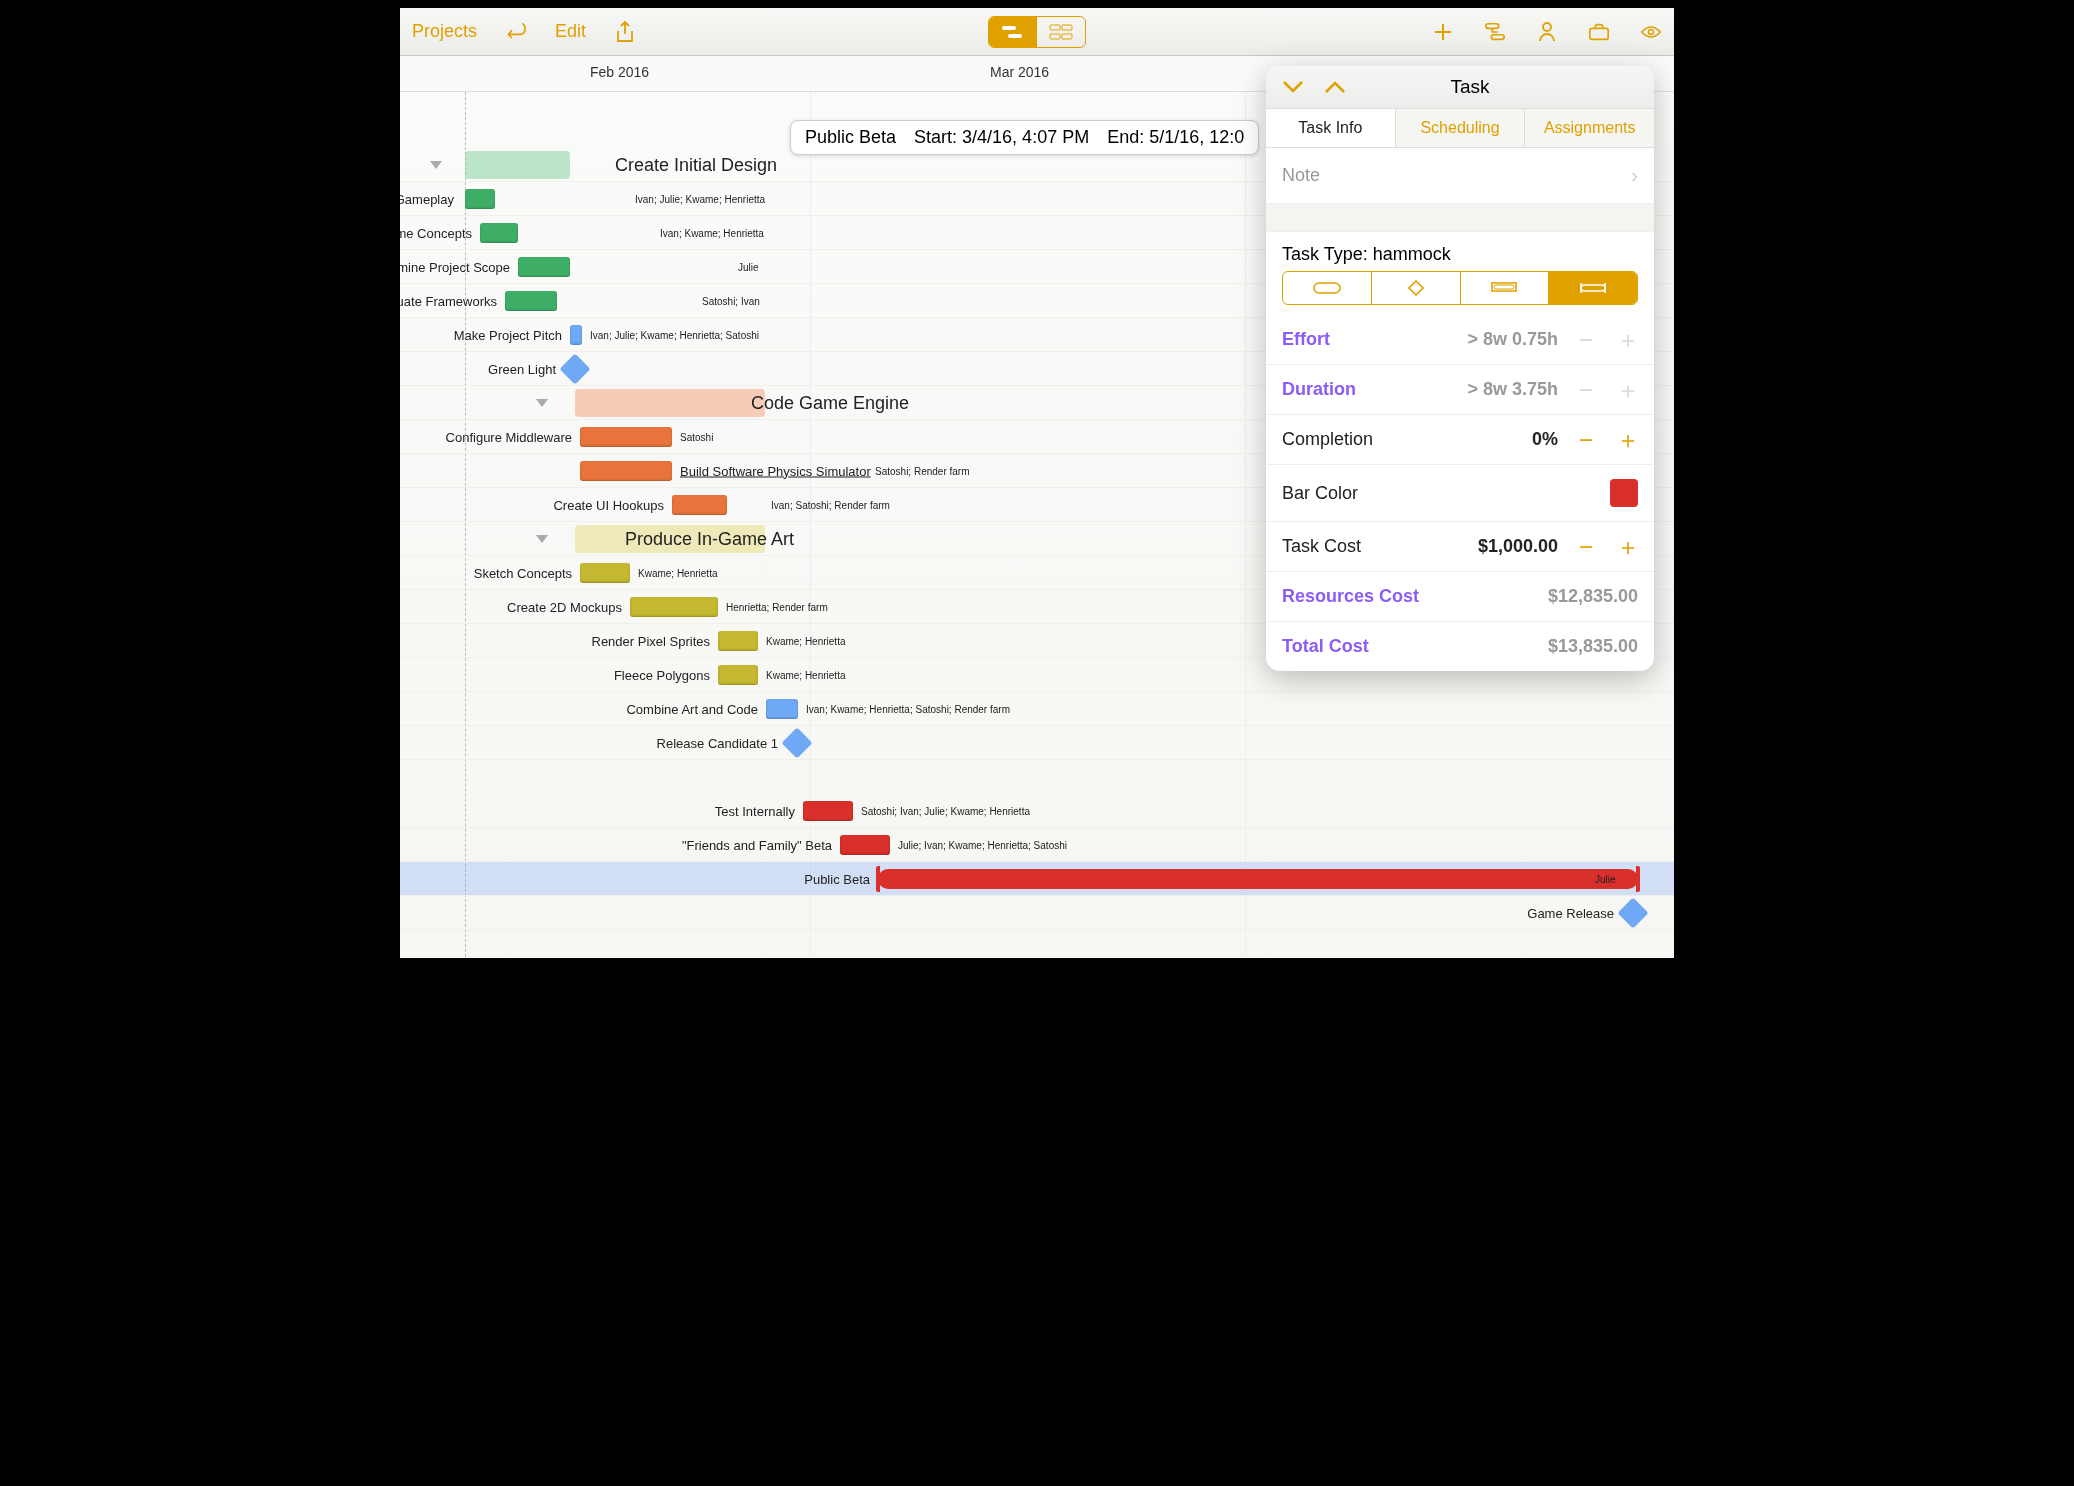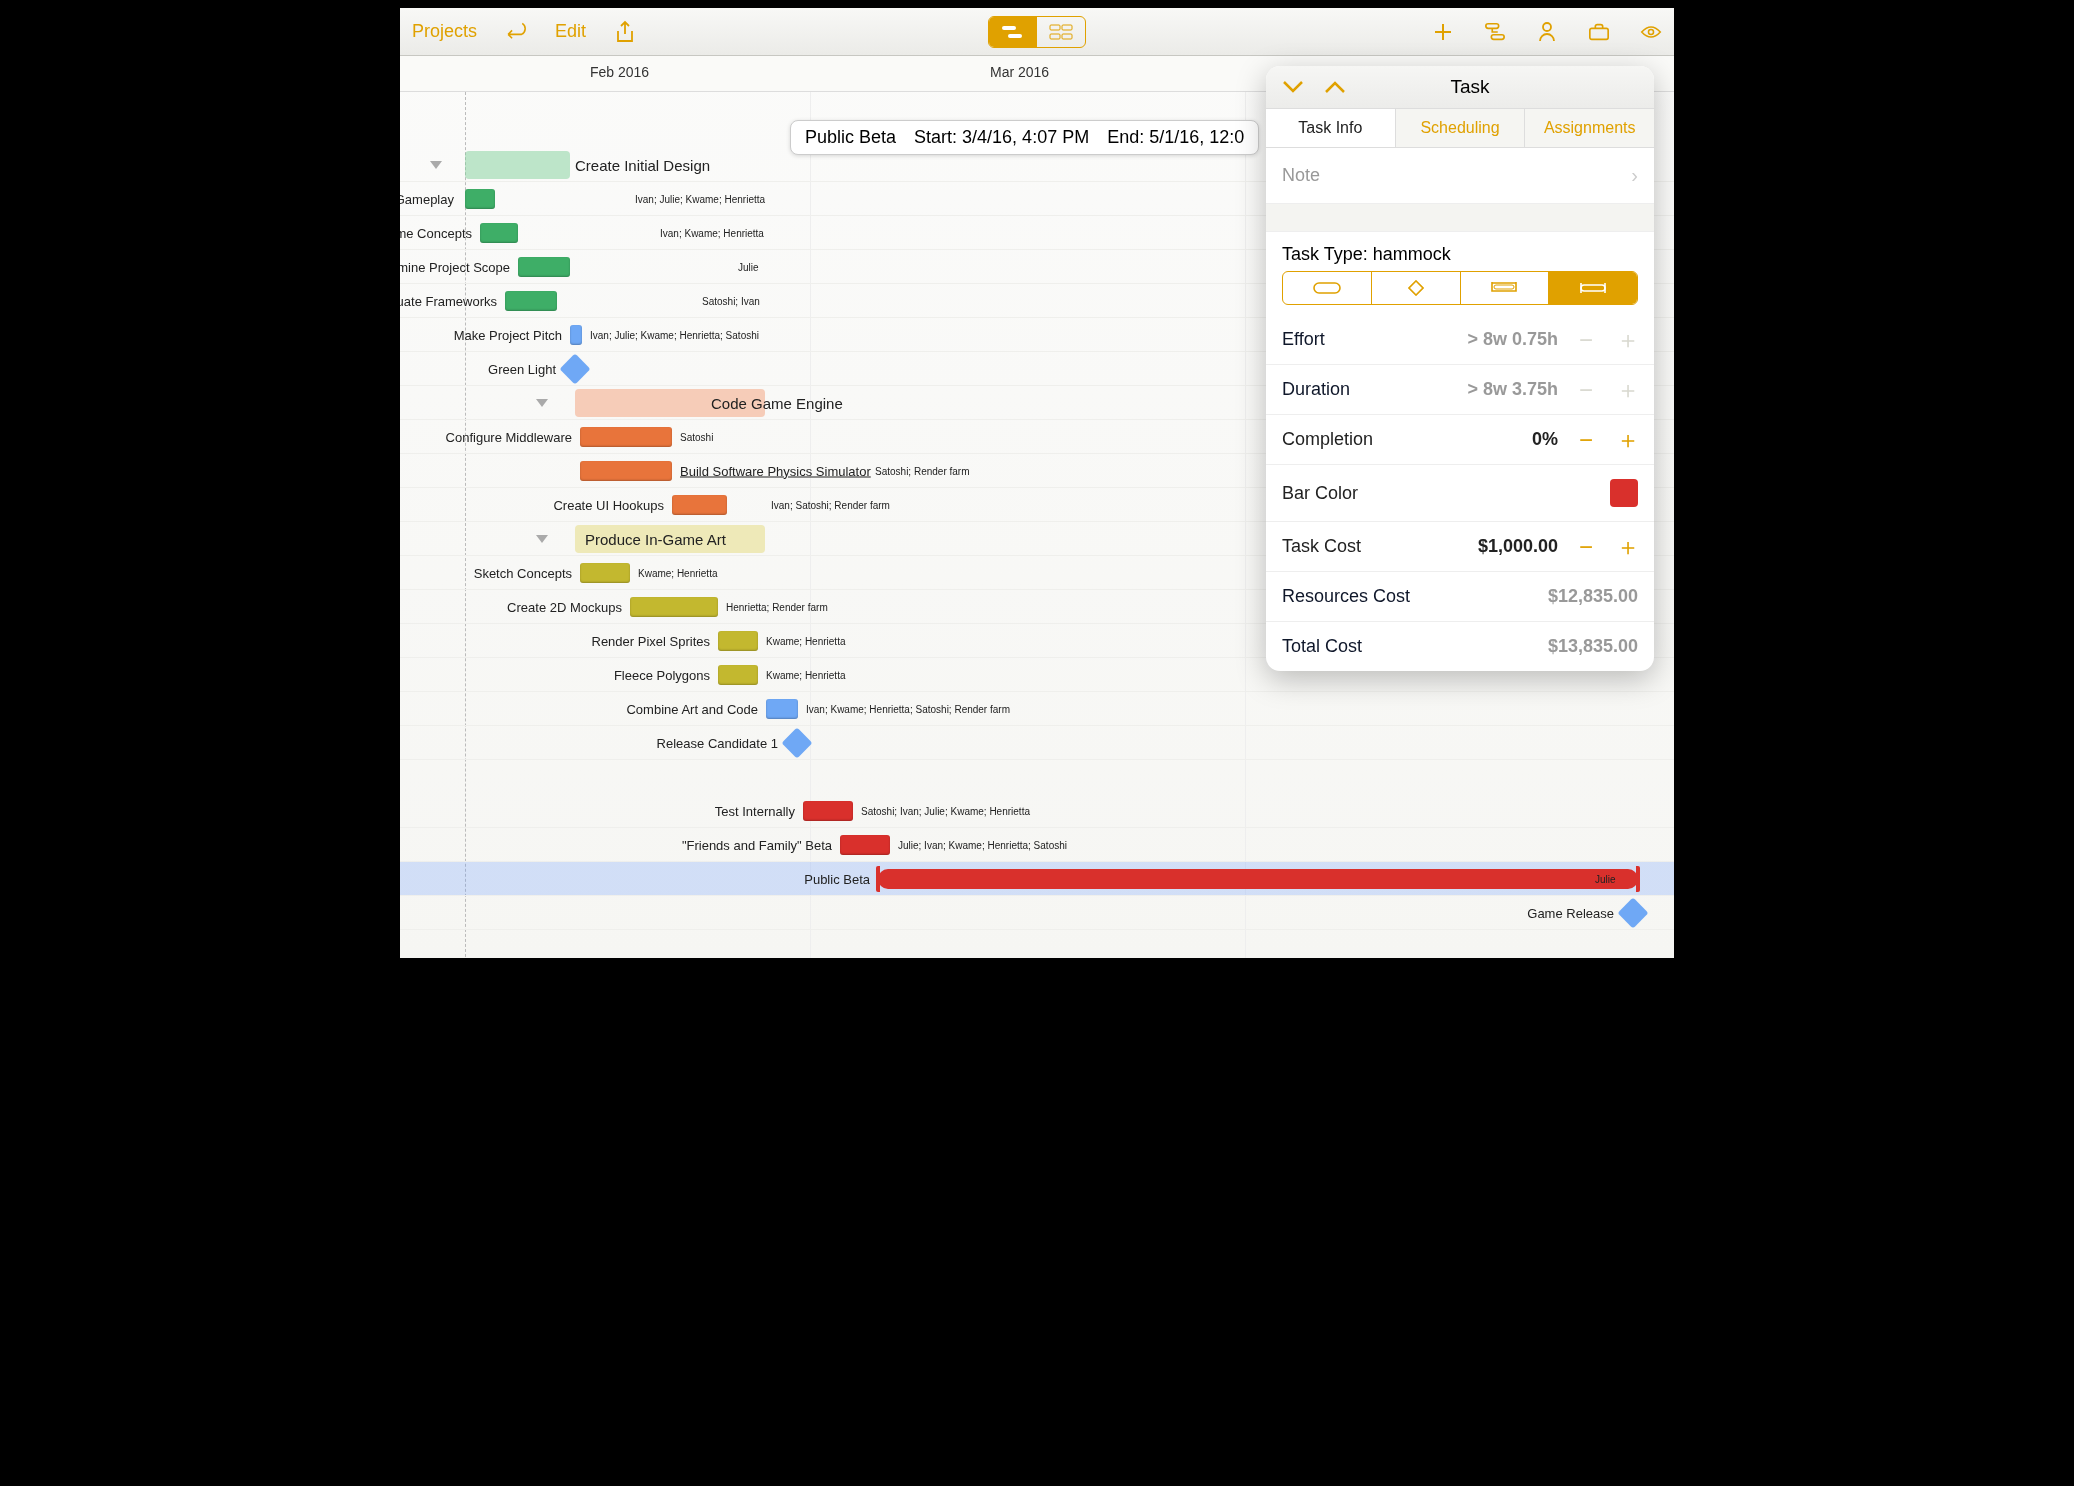--- a/index.html
+++ b/index.html
@@ -16,33 +16,33 @@
   .timeline-header .month{ position:absolute; top:8px; font-size:14px; color:#333;}
   .gantt{ position:relative; height:870px; overflow:hidden;}
   .row{ height:34px; position:relative; border-bottom:1px solid #efefec;}
   .row.selected{ background:rgba(100,150,255,0.25);}
   .label{ position:absolute; font-size:13px; color:#222; top:50%; transform:translateY(-50%); white-space:nowrap;}
   .label.right{ text-align:right;text-decoration:underline;}
   .label.left{ text-align:right;}
   .res{ position:absolute; font-size:10px; color:#222; top:50%; transform:translateY(-50%); white-space:nowrap;}
   .bar{ position:absolute; height:20px; top:7px; border-radius:3px; box-shadow: inset 0 -1px 2px rgba(0,0,0,0.25);}
   .group{ position:absolute; height:28px; top:3px; border-radius:4px; opacity:0.5;}
-  .group-lbl{ position:absolute; font-size:15px; top:50%; transform:translateY(-50%); color:#222;}
+  .group-lbl{ position:absolute; font-size:18px; top:50%; transform:translateY(-50%); color:#222;margin-left:40px;}
   .diamond{ position:absolute; width:22px; height:22px; top:6px; transform:rotate(45deg); border-radius:3px;}
   .info-popup{ position:absolute; top:113px; left:390px; background:#fff; border:1px solid #ccc; border-radius:8px; padding:6px 14px; font-size:18px; box-shadow:0 1px 4px rgba(0,0,0,.15); display:flex; gap:18px;}
   .inspector{ position:absolute; top:58px; right:20px; width:388px; background:#fff; border-radius:14px; box-shadow:0 8px 30px rgba(0,0,0,.25); overflow:hidden; z-index:50;}
   .insp-head{ background:linear-gradient(#f6f6f4,#ececea); padding:10px 16px; display:flex; align-items:center; gap:20px; border-bottom:1px solid #ddd;}
   .insp-title{ flex:1; text-align:center; font-size:19px; font-weight:500;}
   .insp-tabs{ display:flex; background:#f5f5f2; border-bottom:1px solid #ddd;}
   .insp-tab{ flex:1; text-align:center; padding:10px 0; font-size:16px; color:#e0a100; cursor:pointer; border-right:1px solid #ddd;}
   .insp-tab:last-child{border-right:none;}
   .insp-tab.active{ background:#fff; color:#222;}
   .insp-row{ padding:14px 16px; border-bottom:1px solid #eee; display:flex; align-items:center; font-size:18px;}
   .insp-row .k{ flex:1; color:#222;}
-  .insp-row.muted .k{ color:#0f172a;}
+  .insp-row.muted .k{ color:#8b5cf6;font-weight:bold;}
   .insp-row .v{ color:#222;font-weight:bold;}
   .insp-row.muted .v{ color:#999;}
   .stepper{ display:flex; gap:22px; margin-left:18px;}
   .step-btn{ width:20px; height:20px; display:flex; align-items:center; justify-content:center; color:#e0a100; font-size:24px; cursor:pointer;}
   .step-btn.muted{ color:#d9d9d0;}
   .type-seg{ display:flex; margin:0 16px 10px; border:1px solid #e0a100; border-radius:6px; overflow:hidden;}
   .type-seg div{ flex:1; display:flex; align-items:center; justify-content:center; height:32px; border-right:1px solid #e0a100; color:#e0a100;}
   .type-seg div:last-child{border-right:none;}
   .type-seg div.active{ background:#e0a100; color:#fff;}
   .note-row{ padding:16px; display:flex; align-items:center; font-size:18px; color:#999; border-bottom:1px solid #eee;}

